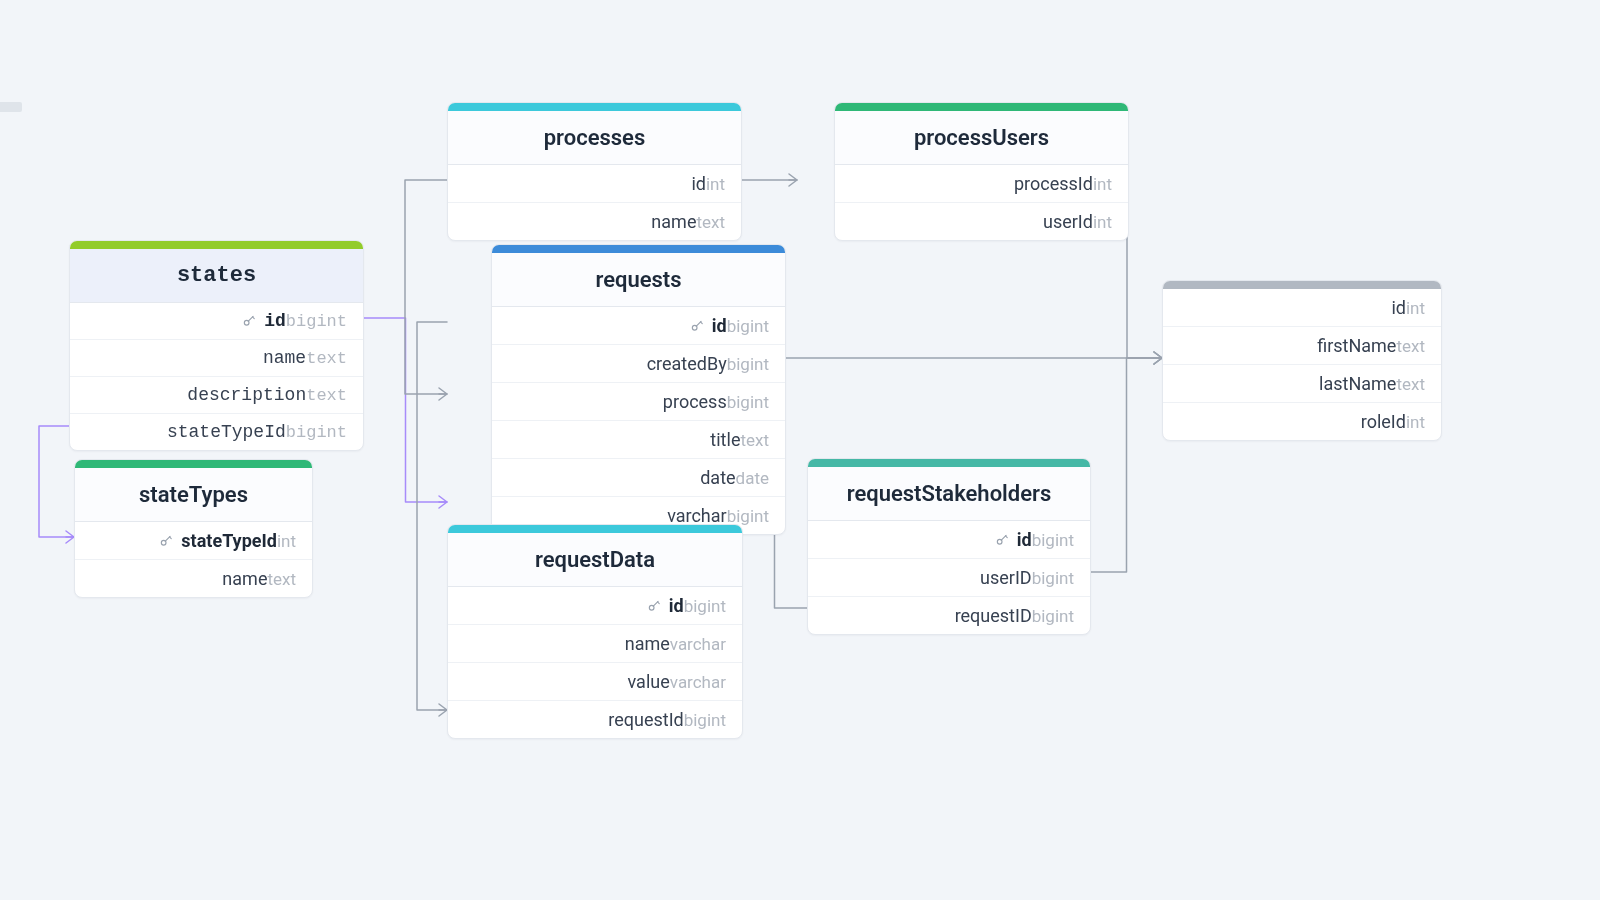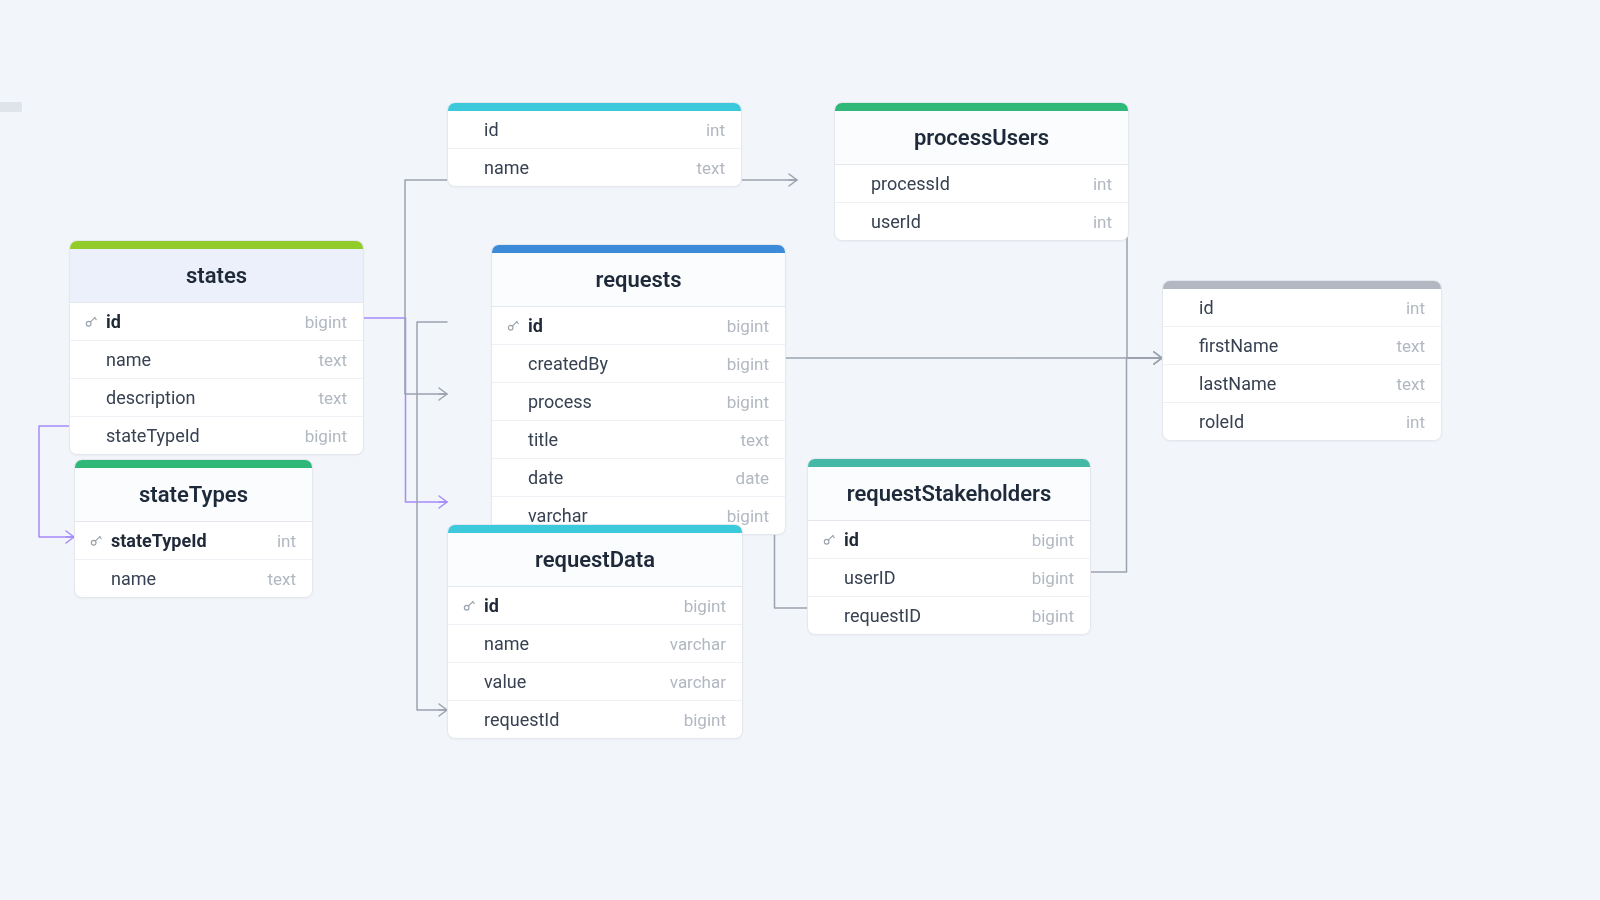--- a/index.html
+++ b/index.html
@@ -39,21 +39,21 @@
     font-size: 22px;
     font-weight: 600;
     color: #1e2a3a;
     padding: 14px 0;
     border-bottom: 1px solid #e4e8ee;
     background: #fbfcfe;
   }
   .row {
     display: flex;
     align-items: center;
-    justify-content: space-between;
+    justify-content: flex-end;
     padding: 8px 16px 8px 14px;
     border-bottom: 1px solid #eef1f5;
     min-height: 36px;
   }
   .row:last-child { border-bottom: none; }
   .row .left {
     display: flex;
     align-items: center;
     gap: 8px;
   }
@@ -109,21 +109,21 @@
       <polyline points="797,180 769.5,180 769.5,180 742,180" fill="none" stroke="#9aa3af" stroke-width="1.5" stroke-linecap="round" stroke-linejoin="round"></polyline>
       <path d="M 1162 358 l -8 -6 M 1162 358 l -8 0 M 1162 358 l -8 6" stroke="#9aa3af" stroke-width="1.5" fill="none" stroke-linecap="round"></path>
       <polyline points="1092,216 1127,216 1127,358 1162,358" fill="none" stroke="#9aa3af" stroke-width="1.5" stroke-linecap="round" stroke-linejoin="round"></polyline>
       <path d="M 1162 358 l -8 -6 M 1162 358 l -8 0 M 1162 358 l -8 6" stroke="#9aa3af" stroke-width="1.5" fill="none" stroke-linecap="round"></path>
       <polyline points="742,358 952,358 952,358 1162,358" fill="none" stroke="#9aa3af" stroke-width="1.5" stroke-linecap="round" stroke-linejoin="round"></polyline>
       <path d="M 1162 358 l -8 -6 M 1162 358 l -8 0 M 1162 358 l -8 6" stroke="#9aa3af" stroke-width="1.5" fill="none" stroke-linecap="round"></path>
       <polyline points="1091,572 1126.5,572 1126.5,358 1162,358" fill="none" stroke="#9aa3af" stroke-width="1.5" stroke-linecap="round" stroke-linejoin="round"></polyline>
       <path d="M 742 322 l 8 -6 M 742 322 l 8 0 M 742 322 l 8 6" stroke="#9aa3af" stroke-width="1.5" fill="none" stroke-linecap="round"></path>
       <polyline points="807,608 774.5,608 774.5,322 742,322" fill="none" stroke="#9aa3af" stroke-width="1.5" stroke-linecap="round" stroke-linejoin="round"></polyline>
     </svg>
-<div class="table" style="left: 69px; top: 240px; width: 295px;">
+<div class="table" style="left: 69px; top: 240px; width: 295px; font-family: Liberation Mono, monospace;">
       <div class="table-accent" style="background: rgb(146, 204, 43);"></div>
       <div class="table-title title-blue">states</div>
       <div class="row">
         <div class="left">
           <span class="key-icon">
             <svg viewBox="0 0 24 24" fill="none" stroke="currentColor" stroke-width="2" stroke-linecap="round" stroke-linejoin="round">
               <circle cx="8" cy="15" r="4"></circle>
               <path d="M10.85 12.15 L19 4"></path>
               <path d="M18 5 l3 3"></path>
             </svg>
@@ -173,20 +173,21 @@
       <div class="row">
         <div class="left">
           <span class="key-spacer"></span>
           <span class="col-name">name</span>
         </div>
         <span class="col-type">text</span>
       </div>
     </div>
     <div class="table" style="left: 447px; top: 102px; width: 295px;">
       <div class="table-accent" style="background: rgb(60, 201, 219);"></div>
+      <div class="table-title">processes</div>
       <div class="row">
         <div class="left">
           <span class="key-spacer"></span>
           <span class="col-name">id</span>
         </div>
         <span class="col-type">int</span>
       </div>
       <div class="row">
         <div class="left">
           <span class="key-spacer"></span>

